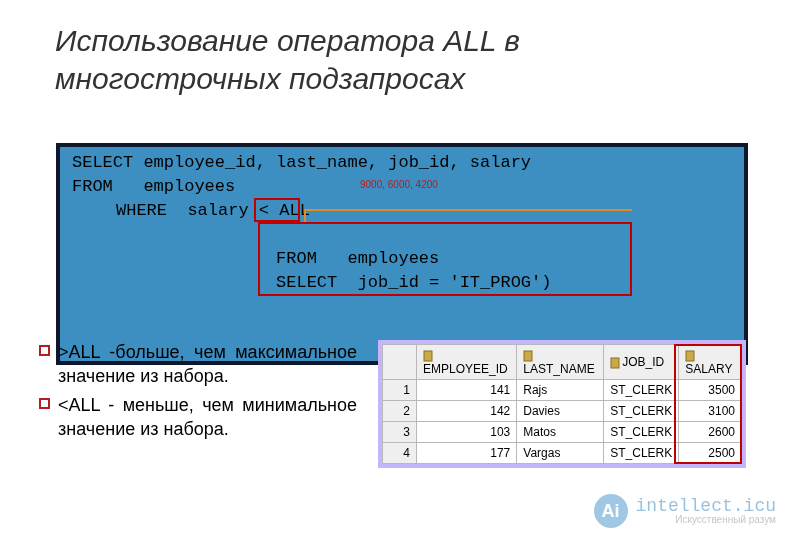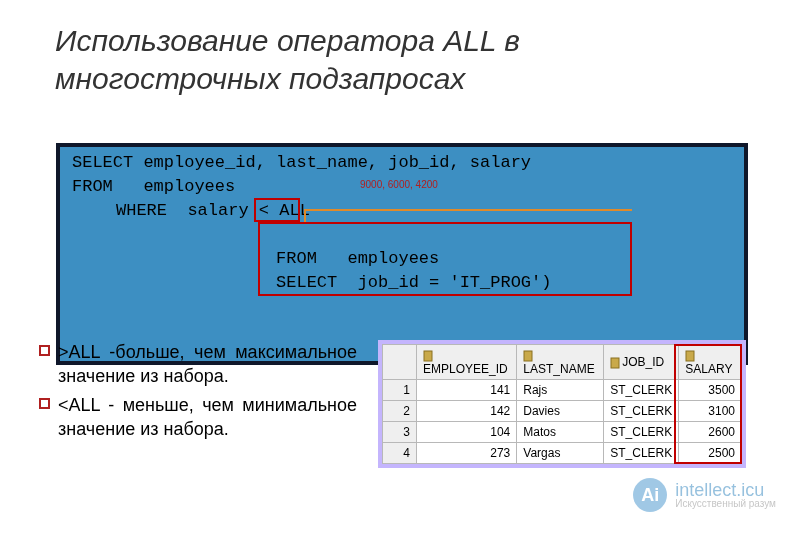--- a/index.html
+++ b/index.html
@@ -173,42 +173,44 @@
     pointer-events: none;
   }
   .result-wrap {
     position: relative;
     border: 4px solid #c4b5fd;
   }
 
   .watermark {
     position: absolute;
     right: 24px;
-    bottom: 30px;
+    bottom: 14px;
     display: flex;
     align-items: center;
     opacity: 0.45;
+    text-align: right;
   }
   .watermark .logo {
     width: 34px;
     height: 34px;
     border-radius: 50%;
     background: #2f87c7;
     color: #ffffff;
     font-size: 18px;
     display: flex;
     align-items: center;
     justify-content: center;
     margin-right: 8px;
     font-weight: bold;
   }
   .watermark .wt1 {
     color: #1a78b8;
     font-size: 18px;
     line-height: 1;
+    font-family: Liberation Mono, monospace;
   }
   .watermark .wt2 {
     color: #808080;
     font-size: 10px;
     line-height: 1;
   }
 </style>
 </head>
 <body>
 
@@ -278,28 +280,28 @@
           </tr>
           <tr>
             <td class="rownum">2</td>
             <td class="num">142</td>
             <td>Davies</td>
             <td>ST_CLERK</td>
             <td class="num">3100</td>
           </tr>
           <tr>
             <td class="rownum">3</td>
-            <td class="num">104</td>
+            <td class="num">103</td>
             <td>Matos</td>
             <td>ST_CLERK</td>
             <td class="num">2600</td>
           </tr>
           <tr>
             <td class="rownum">4</td>
-            <td class="num">273</td>
+            <td class="num">177</td>
             <td>Vargas</td>
             <td>ST_CLERK</td>
             <td class="num">2500</td>
           </tr>
         </tbody>
       </table>
       <div class="salary-outline"></div>
     </div>
   </div>
 

